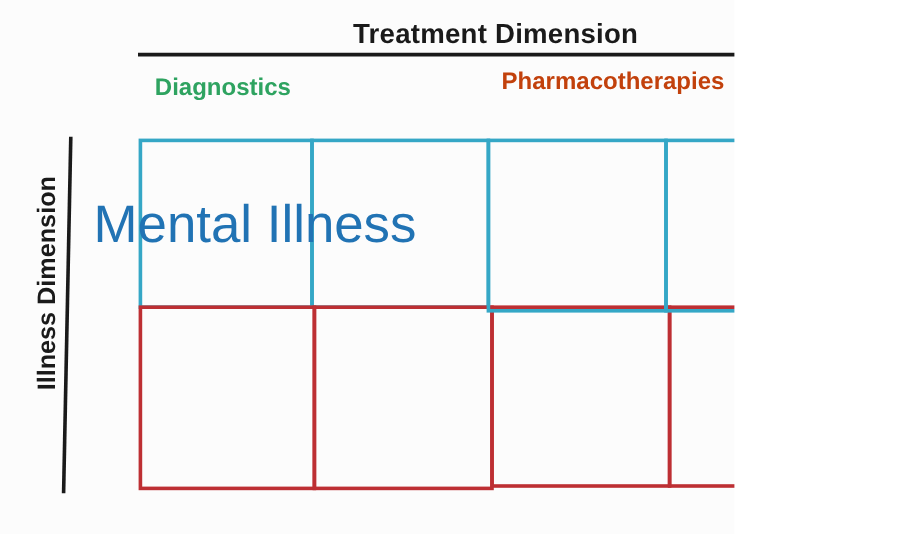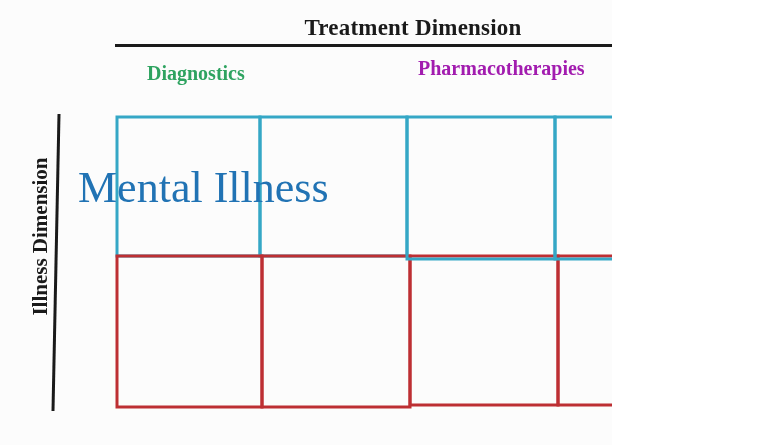--- a/index.html
+++ b/index.html
@@ -1,21 +1,21 @@
 <!DOCTYPE html>
 <html><head>
 <meta charset="utf-8">
 <style>
   html, body { margin: 0; padding: 0; background: #ffffff; }
   #canvas {
     position: relative;
     width: 612px;
     height: 445px;
     background: #FCFCFC;
-    font-family: Liberation Serif, serif;
+    font-family: Liberation Sans, sans-serif;
     overflow: hidden;
   }
   .abs { position: absolute; }
   #title {
     left: 118px; top: 15px; width: 590px;
     text-align: center;
     font-size: 23px;
     font-weight: bold;
     color: #1A1A1A;
     letter-spacing: 0.2px;
@@ -67,20 +67,20 @@
     <rect x="262" y="256" width="148" height="151" fill="none" stroke-width="3" stroke="#BD2F33"></rect>
     <rect x="410" y="256" width="148" height="149" fill="none" stroke-width="3" stroke="#BD2F33"></rect>
     <rect x="558" y="256" width="143" height="149" fill="none" stroke-width="3" stroke="#BD2F33"></rect>
 
     <rect x="407" y="117" width="148" height="142" fill="none" stroke-width="3" stroke="#35A7C6"></rect>
     <rect x="555" y="117" width="145" height="142" fill="none" stroke-width="3" stroke="#35A7C6"></rect>
   </svg>
 
   <div id="title" class="abs">Treatment Dimension</div>
 
-  <div id="col-diagnostics" class="abs col-label" style="color: rgb(46, 163, 96); margin-left: 18px;">Diagnostics</div>
-  <div id="col-pharmacotherapies" class="abs col-label" style="color: #a21caf;">Pharmacotherapies</div>
+  <div id="col-diagnostics" class="abs col-label" style="color: rgb(46, 163, 96);">Diagnostics</div>
+  <div id="col-pharmacotherapies" class="abs col-label" style="color: #c2410c;">Pharmacotherapies</div>
 
   <div id="y-axis-label" class="abs">Illness Dimension</div>
 
   <div id="row-mental-illness" class="abs row-label" style="color: rgb(33, 115, 180);">Mental Illness</div>
 
 </div>
 
 </body></html>

